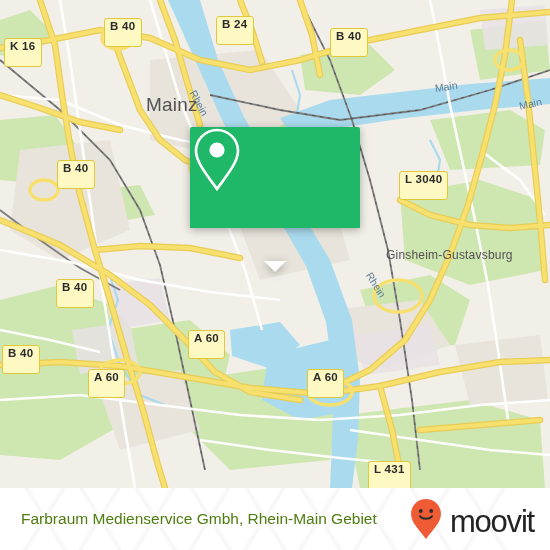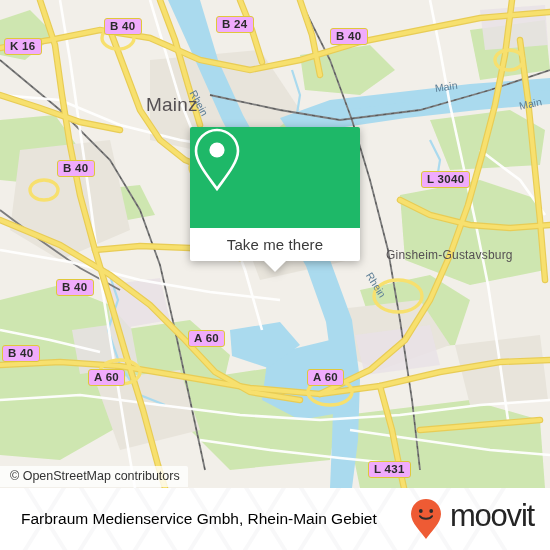--- a/index.html
+++ b/index.html
@@ -13,28 +13,28 @@
   
   .map{
     position:absolute;left:0;top:0;width:550px;height:488px;
     background:#f2efe9;overflow:hidden;
   }
   .map svg{position:absolute;left:0;top:0;}
 
   
   .shield{
     position:absolute;
-    background:#f0abfc;
+    background:#fef9c3;
     border:1.6px solid #e0c83a;
     border-radius:3px;
     color:#2b2b2b;
     font-size:11.5px;
     font-weight:bold;
     letter-spacing:.3px;
-    padding:1px 5px 2px 5px;
+    padding:1px 5px 14px 5px;
     line-height:12px;
     white-space:nowrap;
     font-family:"Liberation Sans", sans-serif;
     box-sizing:border-box;
   }
 
   
   .place{
     position:absolute;
     color:#555053;
@@ -95,26 +95,26 @@
 
   
   .footer{
     position:absolute;left:0;top:488px;width:550px;height:62px;
     background:#ffffff;
     overflow:hidden;
   }
   .footer-bg{position:absolute;left:0;top:0;}
   .footer-title{
     position:absolute;left:21px;top:50%;transform:translateY(-50%);
-    font-size:15.5px;color:#000000;white-space:nowrap;
+    font-size:15.5px;color:#4d7c0f;white-space:nowrap;
     font-family:"Liberation Sans", sans-serif;
   }
   .brand{
     position:absolute;right:16px;top:50%;transform:translateY(-50%);
-    display:flex;align-items:flex-start;gap:7px;
+    display:flex;align-items:flex-end;gap:7px;
   }
   .brand-word{
     font-size:31px;color:#242424;letter-spacing:-1.2px;
     font-family:"Liberation Sans", sans-serif;
     font-weight:normal;
   }
 </style>
 </head>
 <body>
 
@@ -261,21 +261,21 @@
         </g>
 
       </g>
     </svg>
 
     <div>
       <div class="shield" style="left:4px;top:38px">K 16</div>
       <div class="shield" style="left:104px;top:18px">B 40</div>
       <div class="shield" style="left:216px;top:16px">B 24</div>
       <div class="shield" style="left:330px;top:28px">B 40</div>
-      <div class="shield" style="left:421px;top:171px">L 3040</div>
+      <div class="shield" style="left:399px;top:171px">L 3040</div>
       <div class="shield" style="left:57px;top:160px">B 40</div>
       <div class="shield" style="left:56px;top:279px">B 40</div>
       <div class="shield" style="left:2px;top:345px">B 40</div>
       <div class="shield" style="left:88px;top:369px">A 60</div>
       <div class="shield" style="left:188px;top:330px">A 60</div>
       <div class="shield" style="left:307px;top:369px">A 60</div>
       <div class="shield" style="left:368px;top:461px">L 431</div>
     </div>
 
     <div class="place big" style="left:146px;top:82px">Mainz</div>
@@ -286,27 +286,23 @@
     <div class="water-label" style="left:518px;top:100px;transform:rotate(-12deg);transform-origin:left top">Main</div>
     <div class="water-label" style="left:374px;top:270px;transform:rotate(58deg);transform-origin:left top">Rhein</div>
 
     <div class="popup">
       <div class="popup-top">
         <svg width="54" height="66" viewBox="0 0 54 66">
           <path d="M27 3 C15.4 3 6 12.4 6 24 C6 36 20 52 27 62 C34 52 48 36 48 24 C48 12.4 38.6 3 27 3 Z" fill="none" stroke="#ffffff" stroke-width="2.6"></path>
           <circle cx="27" cy="23" r="7.6" fill="#ffffff"></circle>
         </svg>
       </div>
-      <div class="popup-bottom">
-        <span class="popup-label">Take me there</span>
-      </div>
       <div class="popup-tip"></div>
     </div>
 
-    <div class="attrib">© OpenStreetMap contributors</div>
   </div>
 
   <div class="footer">
     <svg class="footer-bg" width="550" height="62" viewBox="0 0 550 62">
       <rect x="0" y="0" width="550" height="62" fill="#ffffff"></rect>
       <g stroke="#f0f0f2" stroke-width="4" fill="none">
         <path d="M20,-10 L70,70"></path>
           <path d="M75,-10 L125,70"></path>
         <path d="M130,-10 L180,70"></path>
           <path d="M185,-10 L235,70"></path>

